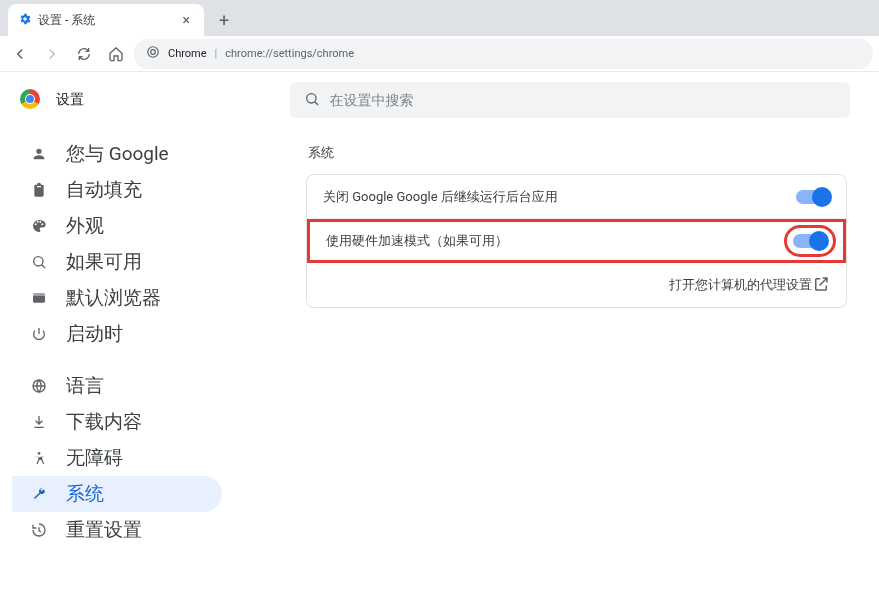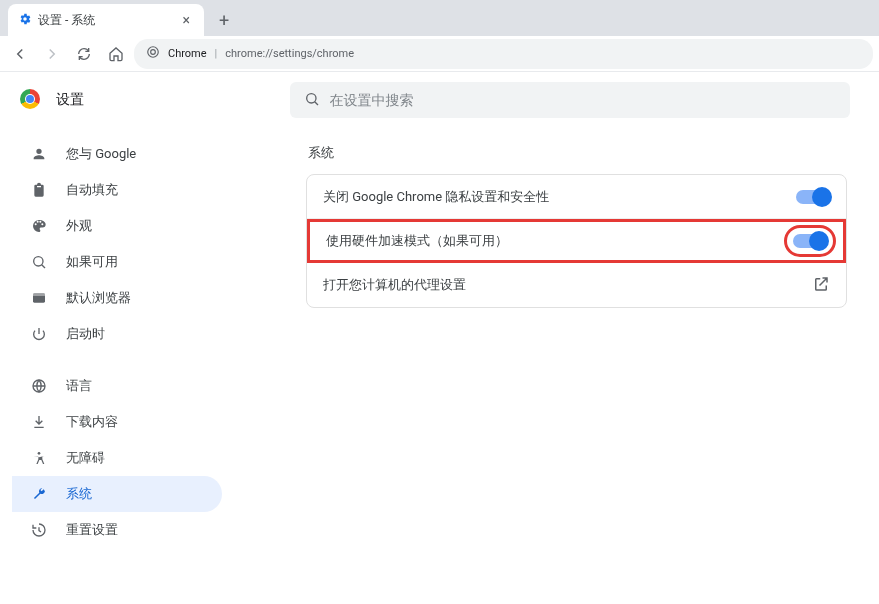--- a/index.html
+++ b/index.html
@@ -111,21 +111,21 @@
       padding: 8px 0;
     }
     .side-item {
       height: 36px;
       display: flex;
       align-items: center;
       gap: 18px;
       padding: 0 18px;
       border-radius: 0 18px 18px 0;
       color: #3c4043;
-      font-size: 13px;
+      font-size: 19px;
       cursor: pointer;
     }
     .side-item .ico { width: 18px; color: #5f6368; display: inline-flex; justify-content: center; }
     .side-item.active { background: #e8f0fe; color: #1967d2; }
     .side-item.active .ico { color: #1967d2; }
     .side-gap { height: 16px; }
     
     .main {
       flex: 1;
       padding: 10px 20px 10px 84px;
@@ -144,21 +144,21 @@
     .row {
       height: 44px;
       display: flex;
       align-items: center;
       padding: 0 16px;
       border-bottom: 1px solid #eeeeee;
       color: #3c4043;
       font-size: 13px;
       cursor: pointer;
     }
-    .row:last-child { border-bottom: none; }
+    .row:last-child { border-bottom: none; text-align: right; }
     .row .row-label { flex: 1; }
     .row.highlight { border: 3px solid #e53935; }
     .row.highlight .toggle { outline: 3px solid #e53935; outline-offset: 6px; border-radius: 10px; }
     .launch-ico { color: #5f6368; }
     
     .toggle {
       width: 34px; height: 14px;
       background: #8ab4f8;
       border-radius: 7px;
       position: relative;
@@ -361,21 +361,21 @@
       
       
     </div>
 
   </div>
 
   <div class="main">
     <div class="sec-title">系统</div>
     <div class="card">
       <div class="row">
-        <span class="row-label">关闭 Google Chrome 隐私设置和安全性</span>
+        <span class="row-label">关闭 Google Google 后继续运行后台应用</span>
         <span class="toggle"></span>
       </div>
       <div class="row highlight">
         <span class="row-label">使用硬件加速模式（如果可用）</span>
         <span class="toggle"></span>
       </div>
       <div class="row">
         <span class="row-label">打开您计算机的代理设置</span>
         <span class="launch-ico"><svg width="18" height="18" viewBox="0 0 24 24" fill="none" stroke="currentColor" stroke-width="2">
               <path d="M14 4h6v6M20 4L10 14M19 14v5a1 1 0 01-1 1H6a1 1 0 01-1-1V6a1 1 0 011-1h5"></path>

